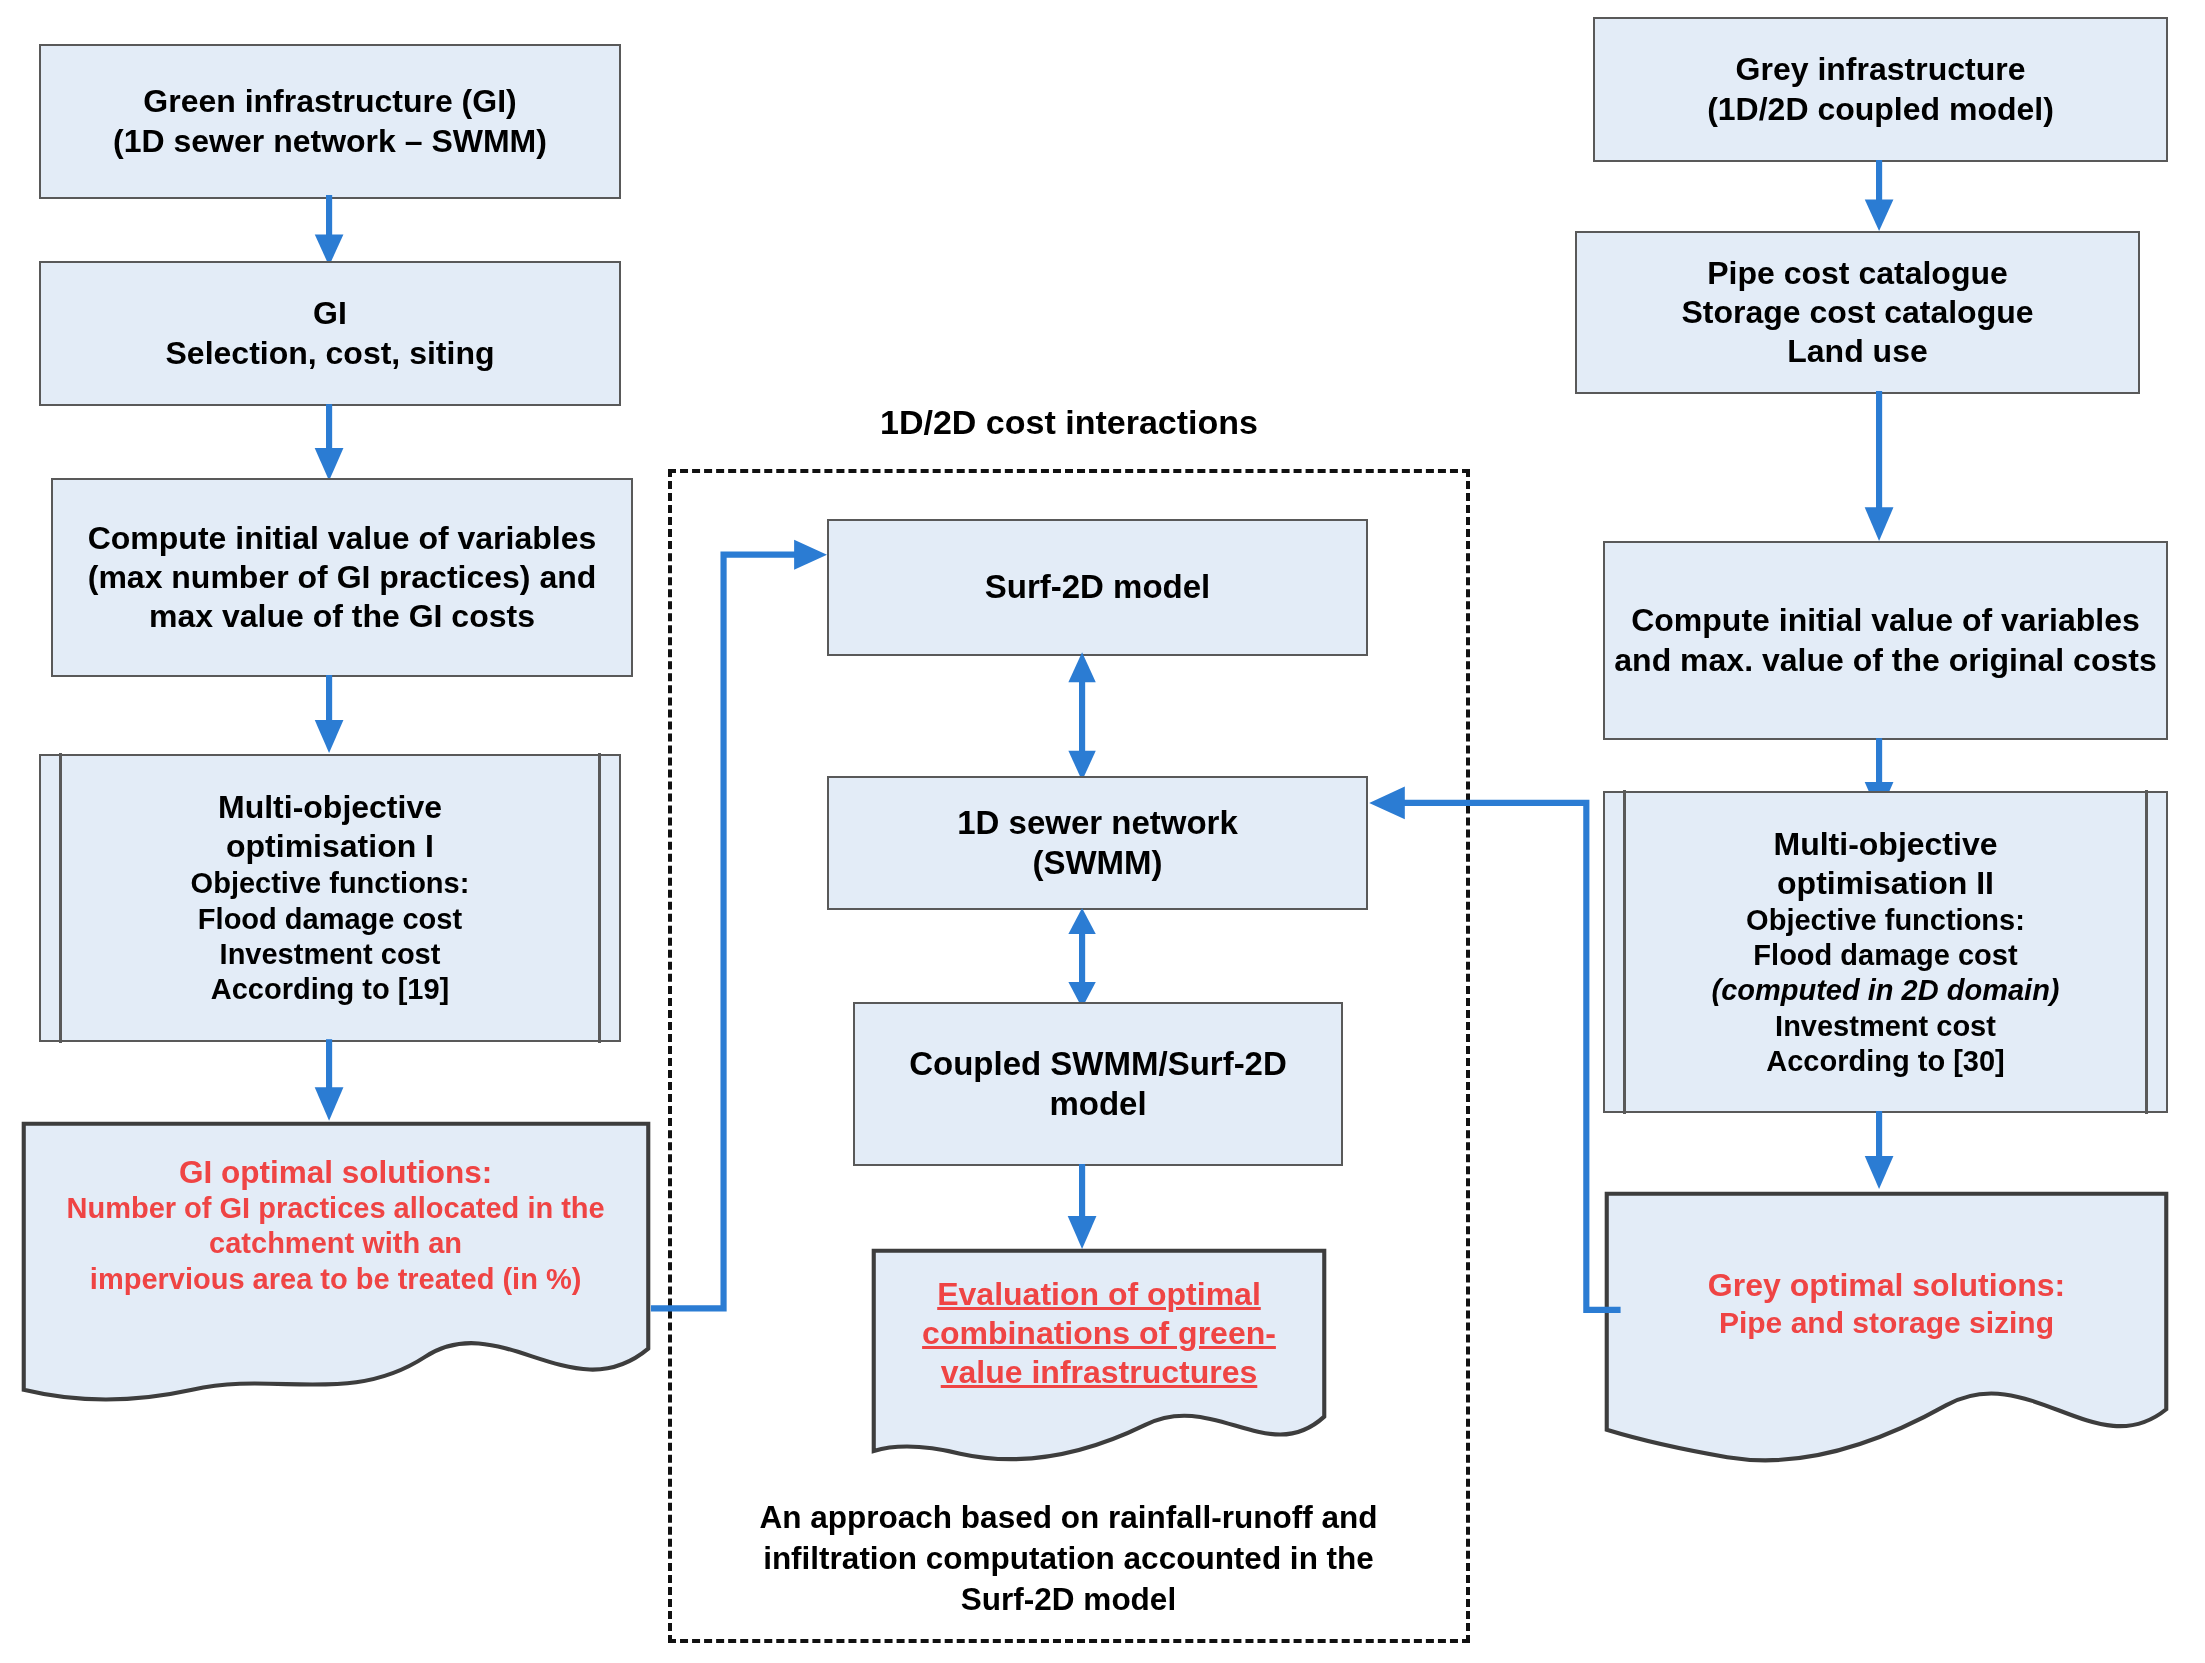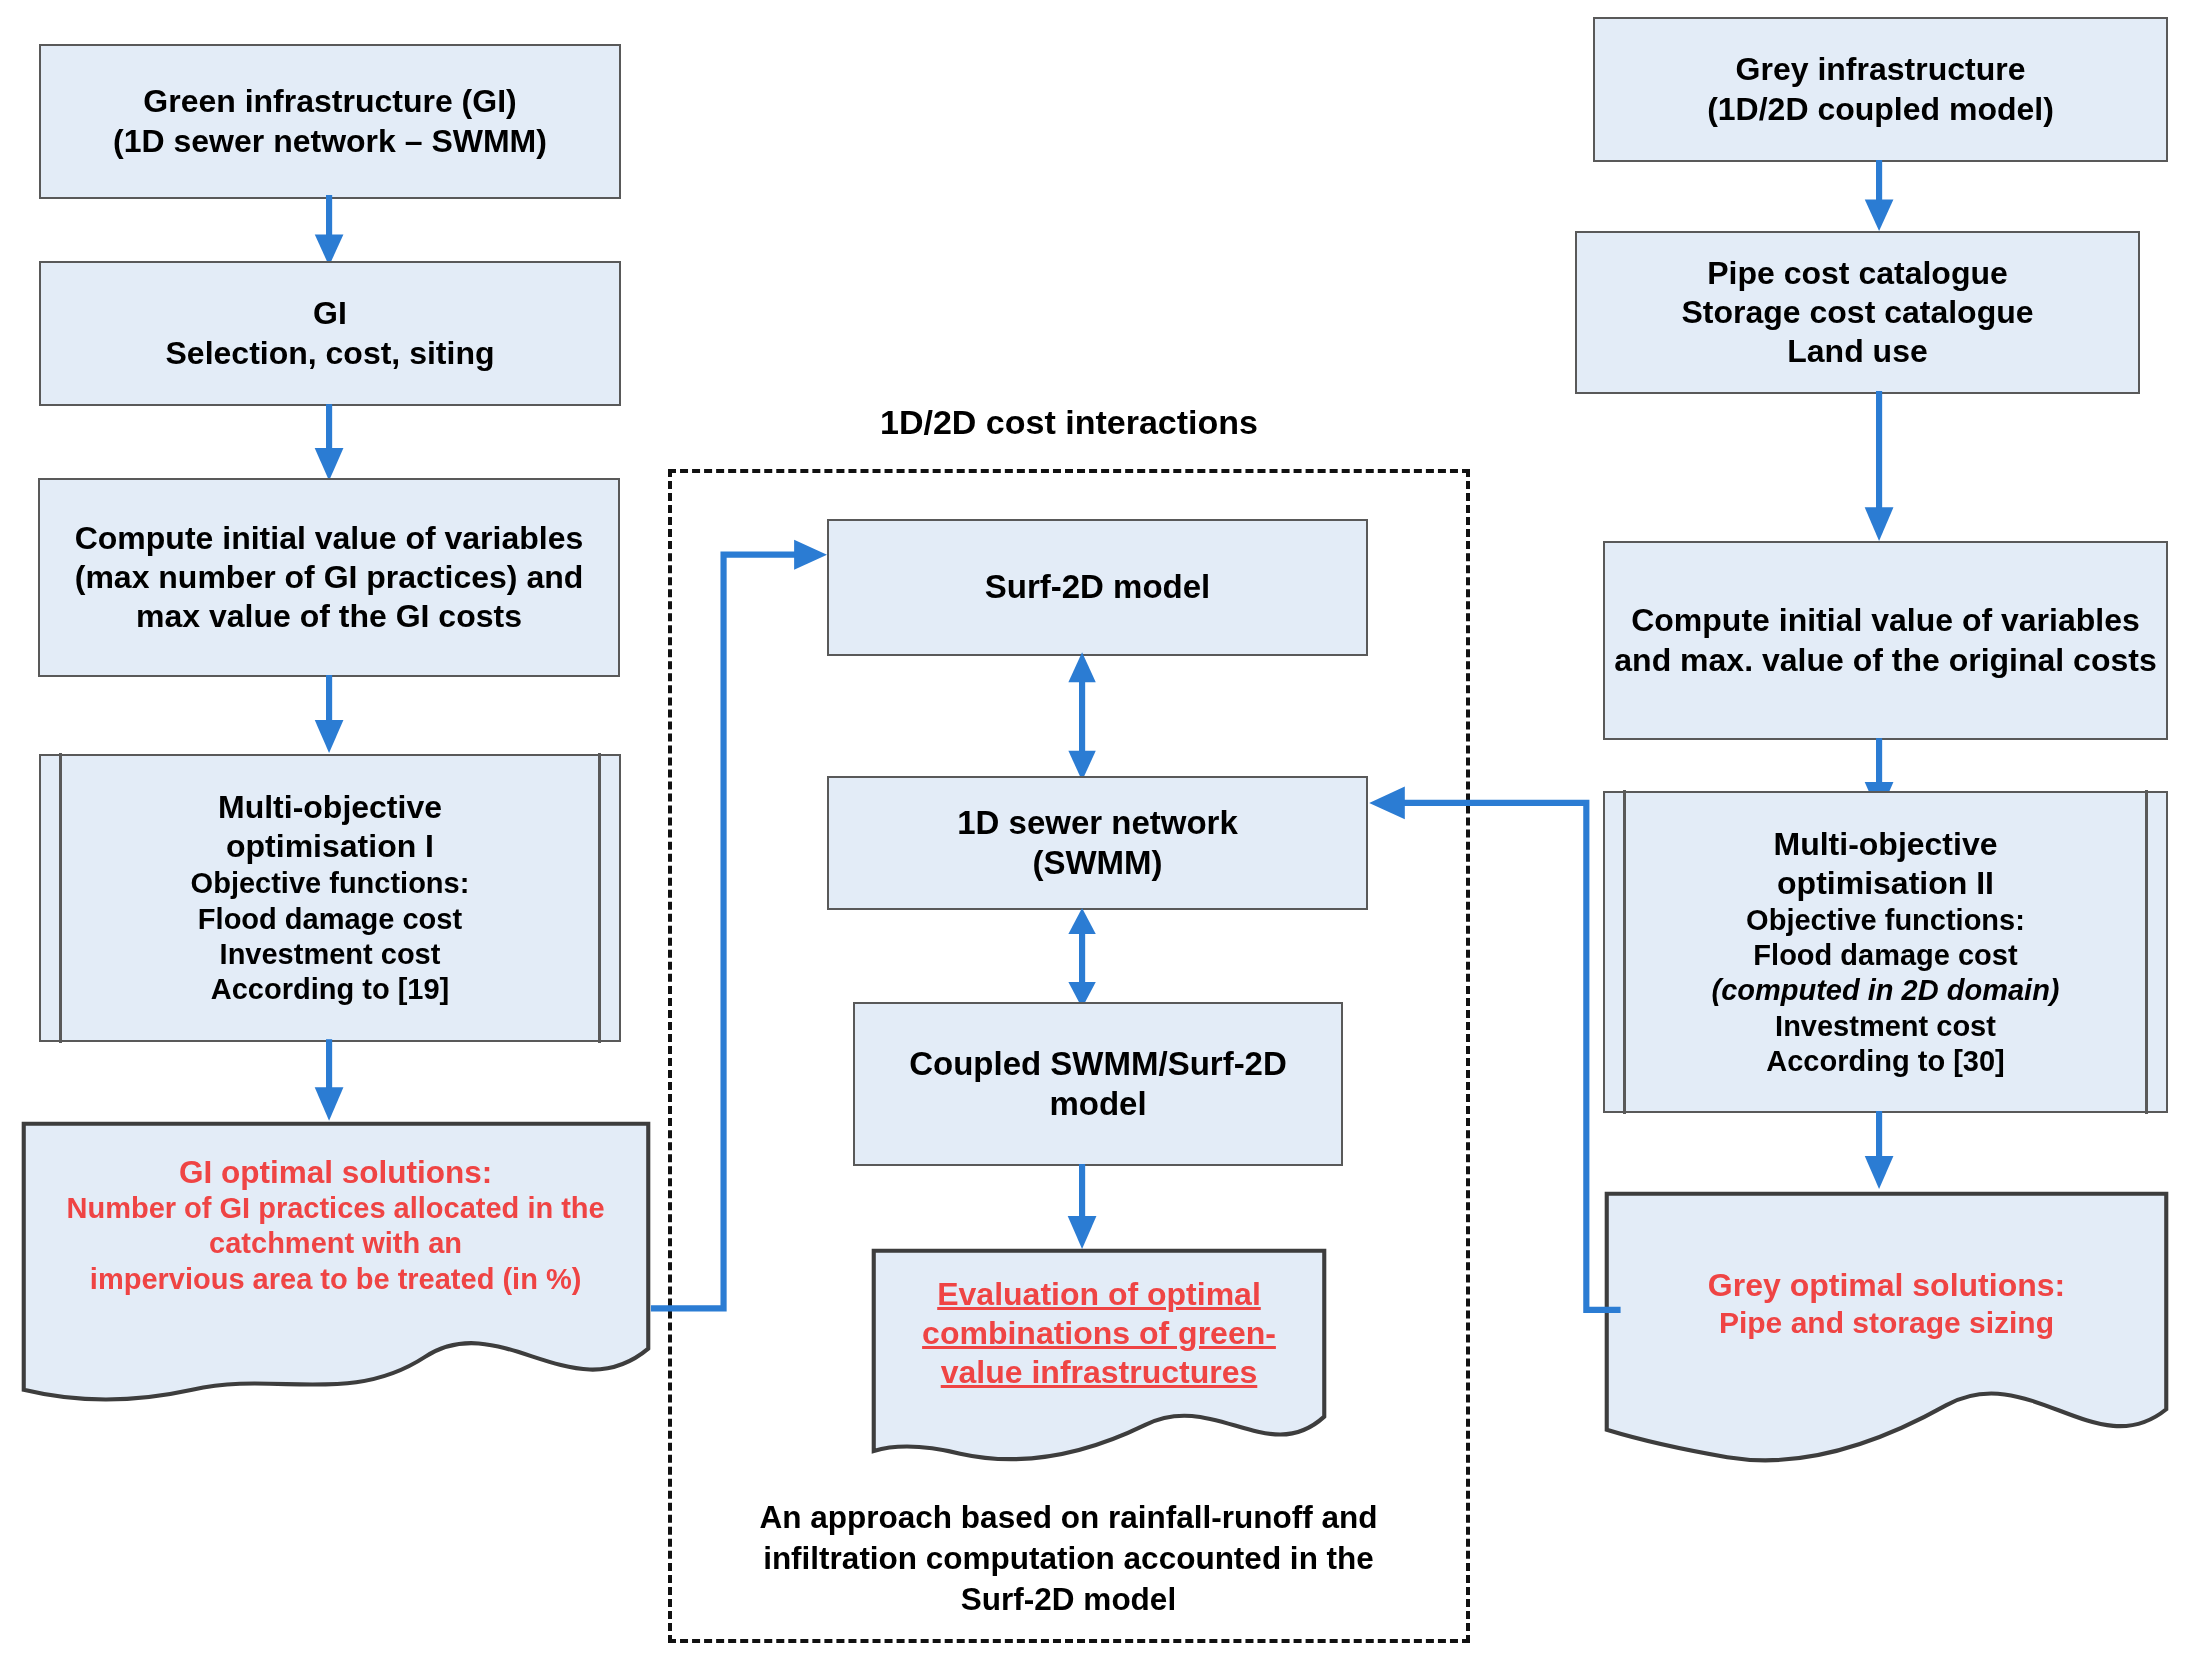--- a/index.html
+++ b/index.html
@@ -118,21 +118,21 @@
     </span>
   </div>
 
   <div class="conn" style="left:288px;top:404px;width:89px;height:81px;">
     <svg width="89" height="81" viewBox="0 0 130 118">
       <line x1="60" y1="0" x2="60" y2="88" stroke="#2b7cd3" stroke-width="9"></line>
       <polygon points="60,112 39,64 81,64" fill="#2b7cd3"></polygon>
     </svg>
   </div>
 
-  <div class="node" style="left:38px;top:478px;width:582px;height:199px;font-size:32px;">
+  <div class="node" style="left:51px;top:478px;width:582px;height:199px;font-size:32px;">
     <span class="txt">Compute initial value of variables (max number of GI practices) and max value of the GI costs</span>
   </div>
 
   <div class="conn" style="left:288px;top:675px;width:89px;height:82px;">
     <svg width="89" height="82" viewBox="0 0 130 120">
       <line x1="60" y1="0" x2="60" y2="90" stroke="#2b7cd3" stroke-width="9"></line>
       <polygon points="60,114 39,66 81,66" fill="#2b7cd3"></polygon>
     </svg>
   </div>
 

